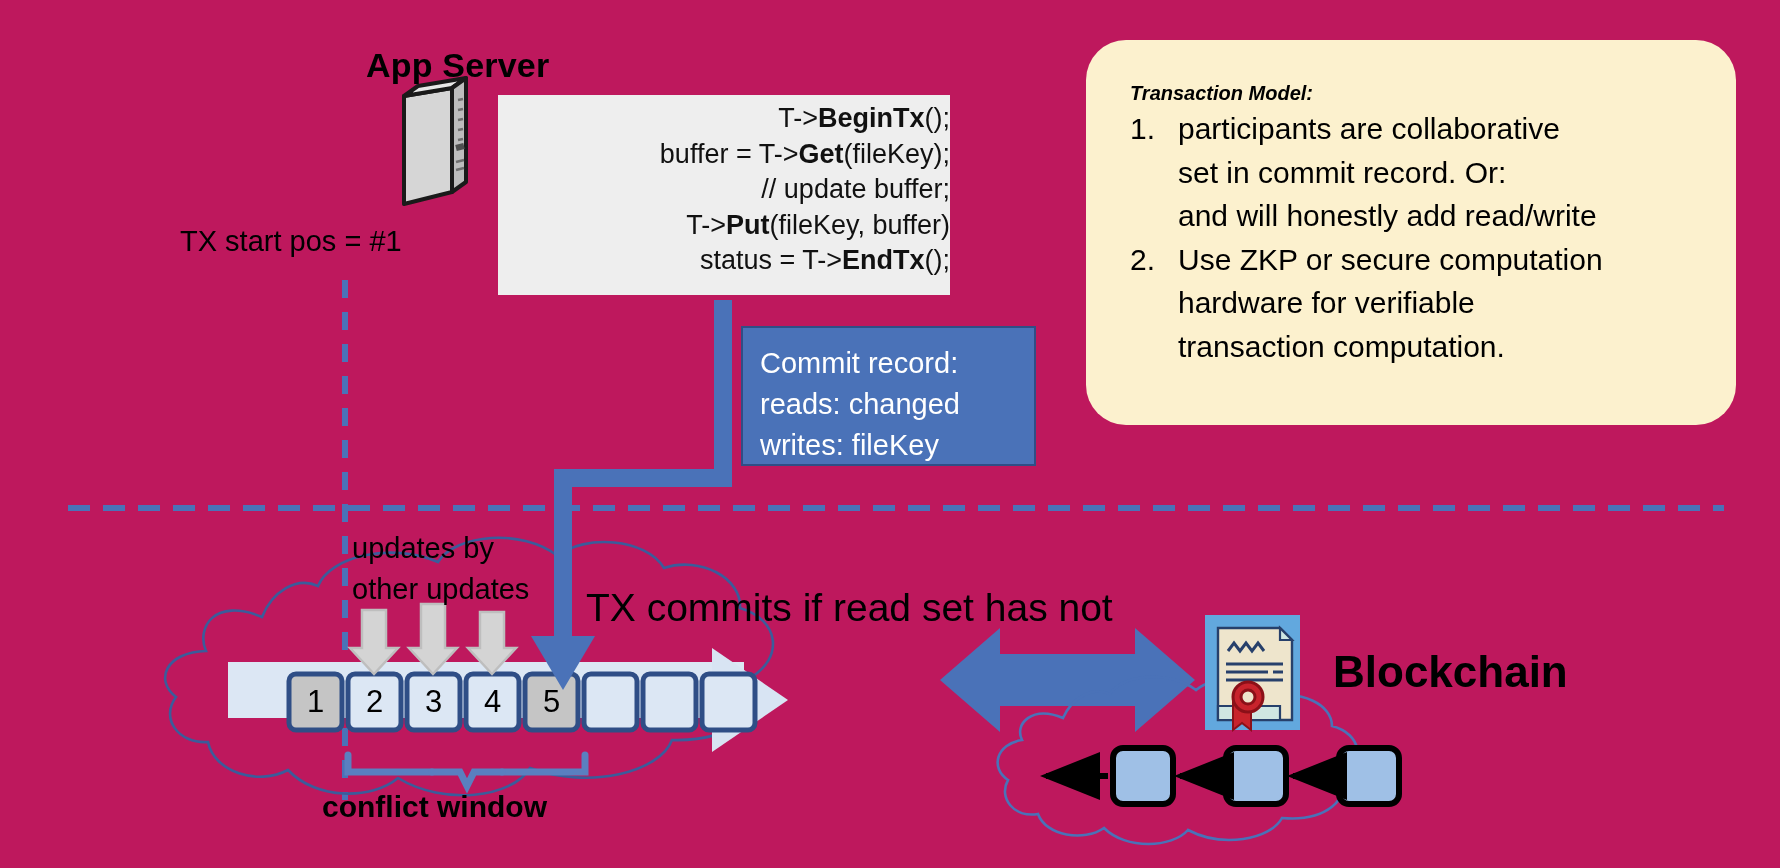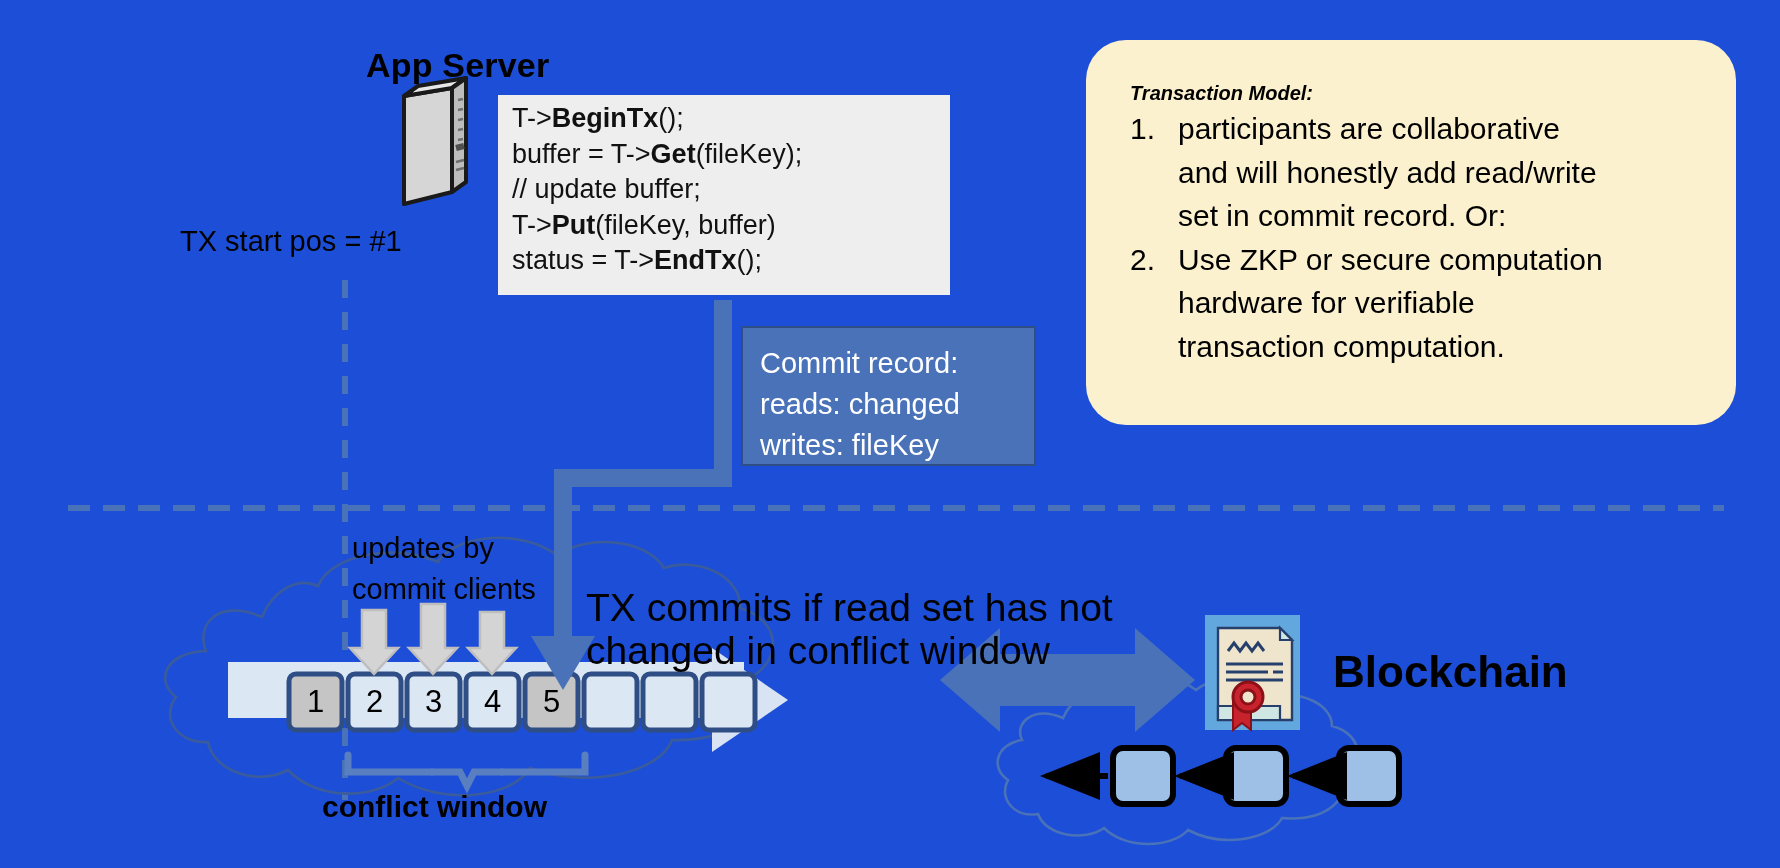--- a/index.html
+++ b/index.html
@@ -7,21 +7,21 @@
   body{
     font-family:"Liberation Sans","DejaVu Sans",sans-serif;
     color:#000000;
     -webkit-font-smoothing:antialiased;
   }
   #canvas{
     position:relative;
     width:1780px;
     height:868px;
     overflow:hidden;
-    background:#1d4ed8;
+    background:#be185d;
   }
   .abs{position:absolute;}
   svg{display:block;}
   #bg-layer{position:absolute;left:0;top:0;width:1780px;height:868px;pointer-events:none;}
 
   
   #app-server-title{
     left:366px; top:46px;
     font-size:34px; font-weight:bold; letter-spacing:.2px;
     white-space:nowrap;
@@ -33,20 +33,21 @@
     width:452px; height:200px;
     background:#eeeeee;
     padding:6px 0 0 14px;
     box-sizing:border-box;
   }
   #code-block .code-line{
     font-size:27px;
     line-height:35.5px;
     white-space:nowrap;
     color:#111111;
+    text-align:right;
   }
   #code-block .code-line b{font-weight:bold;}
 
   
   #tx-start-pos{
     left:180px; top:225px;
     font-size:29px;
     white-space:nowrap;
   }
 
@@ -275,42 +276,41 @@
     <div class="cr-line">reads: changed</div>
     <div class="cr-line">writes: fileKey</div>
   </div>
 
   <div class="abs" id="transaction-model">
     <div id="tm-title">Transaction Model:</div>
     <div class="tm-item">
       <div class="tm-num">1.</div>
       <div class="tm-text">
         <div>participants are collaborative</div>
+        <div>set in commit record.  Or:</div>
         <div>and will honestly add read/write</div>
-        <div>set in commit record.  Or:</div>
       </div>
     </div>
     <div class="tm-item">
       <div class="tm-num">2.</div>
       <div class="tm-text">
         <div>Use ZKP or secure computation</div>
         <div>hardware for verifiable</div>
         <div>transaction computation.</div>
       </div>
     </div>
   </div>
 
   <div class="abs" id="updates-label">
     <div>updates by</div>
-    <div>commit clients</div>
+    <div>other updates</div>
   </div>
 
   <div class="abs" id="tx-commits-label">
     <div>TX commits if read set has not</div>
-    <div>changed in conflict window</div>
   </div>
 
   <div class="abs" id="conflict-window-label">conflict window</div>
 
   <div class="abs" id="blockchain-label">Blockchain</div>
 
   <div class="block-num" style="left:289px;top:684px;width:53px;">1</div>
   <div class="block-num" style="left:348px;top:684px;width:53px;">2</div>
   <div class="block-num" style="left:407px;top:684px;width:53px;">3</div>
   <div class="block-num" style="left:466px;top:684px;width:53px;">4</div>

